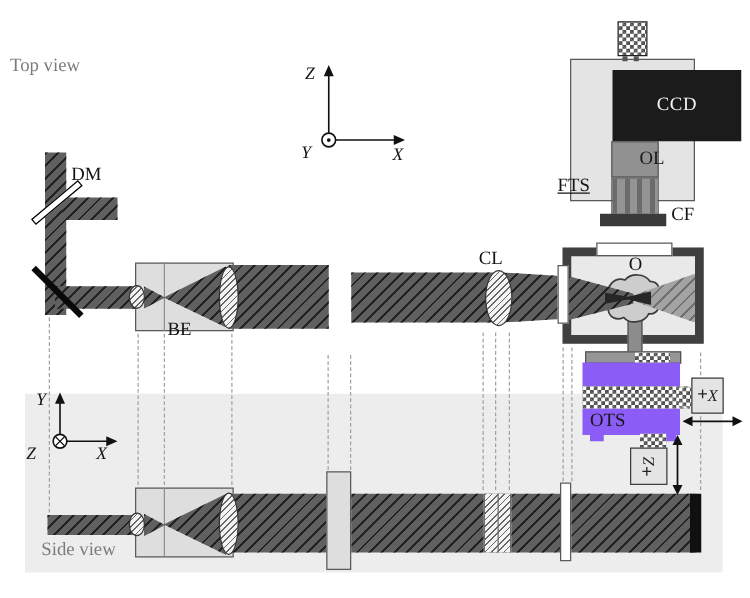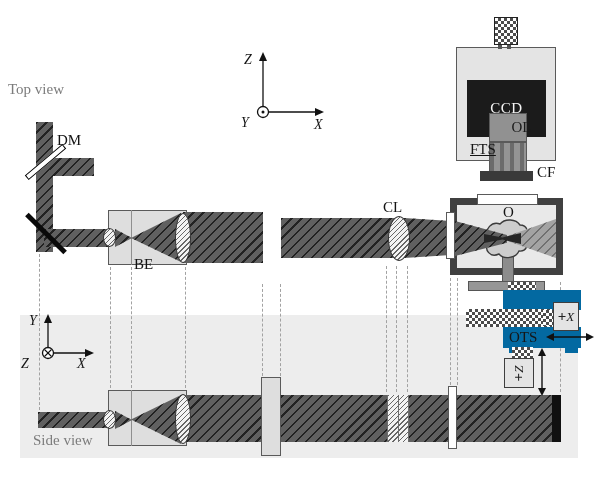--- a/index.html
+++ b/index.html
@@ -27,21 +27,21 @@
   .black-box .lbl{color:#f4f4f4;font-size:16px;letter-spacing:.5px;}
   .checker{
     background-color:#ffffff;
     background-image:
       linear-gradient(45deg,#4c4c4c 25%,transparent 25%,transparent 75%,#4c4c4c 75%),
       linear-gradient(45deg,#4c4c4c 25%,transparent 25%,transparent 75%,#4c4c4c 75%);
     background-position:0 0,3px 3px;background-size:6px 6px;
     box-sizing:border-box;
   }
   .dash-v{width:0;border-left:1px dashed #a2a2a2;}
-  .gray-body{background:#0369a1;box-sizing:border-box;margin-left:37px;}
+  .gray-body{background:#8b5cf6;box-sizing:border-box;}
   .motor-box{background:#e4e4e4;border:1.5px solid #3e3e3e;box-sizing:border-box;
     display:flex;align-items:center;justify-content:center;}
   .motor-box .sym{font-size:15px;font-weight:bold;color:#222;line-height:1;}
   .motor-box .axl{font-size:13px;font-style:italic;color:#222;line-height:1;}
   svg{display:block;}
 </style>
 </head>
 <body>
 
 <div id="stage">
@@ -54,21 +54,21 @@
   <div class="abs dash-v" style="left:185px;top:267px;height:121px;z-index:1;"></div>
   <div class="abs dash-v" style="left:262px;top:284px;height:92px;z-index:1;"></div>
   <div class="abs dash-v" style="left:280px;top:284px;height:92px;z-index:1;"></div>
   <div class="abs dash-v" style="left:386px;top:266px;height:126px;z-index:1;"></div>
   <div class="abs dash-v" style="left:396px;top:266px;height:126px;z-index:1;"></div>
   <div class="abs dash-v" style="left:407px;top:266px;height:126px;z-index:1;"></div>
   <div class="abs dash-v" style="left:450px;top:278px;height:107px;z-index:1;"></div>
   <div class="abs dash-v" style="left:457px;top:278px;height:107px;z-index:1;"></div>
   <div class="abs dash-v" style="left:560px;top:282px;height:110px;z-index:1;"></div>
 
-  <span class="abs lbl-gray" style="left:8px;top:45px;z-index:5;margin-top:36px;">Top view</span>
+  <span class="abs lbl-gray" style="left:8px;top:45px;z-index:5;">Top view</span>
 
 
   <div class="abs hatchD" style="left:36px;top:122px;width:17px;height:130px;z-index:2;"></div>
 
   <div class="abs" style="left:21px;top:159px;width:47px;height:4px;background:#ffffff;border:1.4px solid #000;
               transform:rotate(-40deg);transform-origin:center;z-index:3;"></div>
   <span class="abs lbl" style="left:57px;top:133px;z-index:5;">DM</span>
 
   <div class="abs hatchD" style="left:50px;top:158px;width:44px;height:18px;z-index:2;"></div>
 
@@ -147,32 +147,32 @@
     <line x1="8" y1="7" x2="8" y2="43" stroke="#111" stroke-width="1.4"></line>
     <polygon points="8,1 4,9 12,9" fill="#111"></polygon>
     <polygon points="8,49 4,41 12,41" fill="#111"></polygon>
   </svg>
 
   <div class="abs checker" style="left:494px;top:17px;width:24px;height:28px;border:1px solid #222;z-index:2;"></div>
   <div class="abs" style="left:498px;top:45px;width:4px;height:4px;background:#555;z-index:2;"></div>
   <div class="abs" style="left:507px;top:45px;width:4px;height:4px;background:#555;z-index:2;"></div>
 
   <div class="abs" style="left:456px;top:47px;width:100px;height:114px;background:#e4e4e4;border:1px solid #5a5a5a;box-sizing:border-box;z-index:1;"></div>
-  <div class="abs black-box" style="left:467px;top:56px;width:79px;height:57px;z-index:2;margin-top:24px;">
+  <div class="abs black-box" style="left:490px;top:56px;width:103px;height:57px;z-index:2;">
     <span class="lbl" style="font-size:15px;">CCD</span>
   </div>
   <div class="abs" style="left:489px;top:113px;width:38px;height:29px;background:#919191;border:1px solid #5a5a5a;box-sizing:border-box;
               display:flex;align-items:center;justify-content:center;z-index:2;">
     <span class="lbl" style="color:#1a1a1a;margin-left:27px;">OL</span>
   </div>
   <div class="abs" style="left:489px;top:142px;width:38px;height:30px;
               background:repeating-linear-gradient(90deg,#6b6b6b 0 4px,#949494 4px 10px);
               border:1px solid #5a5a5a;box-sizing:border-box;z-index:2;"></div>
   <div class="abs" style="left:480px;top:171px;width:53px;height:10px;background:#3a3a3a;z-index:3;"></div>
-  <span class="abs lbl" style="left:470px;top:142px;z-index:4;text-decoration:underline;">FTS</span>
+  <span class="abs lbl" style="left:446px;top:142px;z-index:4;text-decoration:underline;">FTS</span>
   <span class="abs lbl" style="left:537px;top:165px;z-index:4;">CF</span>
 
   <svg class="abs" style="left:230px;top:48px;z-index:4;" width="100" height="75" viewBox="0 0 100 75">
     <line x1="33" y1="64" x2="33" y2="10" stroke="#111" stroke-width="1.3"></line>
     <polygon points="33,4 29,13 37,13" fill="#111"></polygon>
     <line x1="33" y1="64" x2="88" y2="64" stroke="#111" stroke-width="1.3"></line>
     <polygon points="94,64 85,60 85,68" fill="#111"></polygon>
     <circle cx="33" cy="64" r="5.5" fill="#ffffff" stroke="#111" stroke-width="1.3"></circle>
     <circle cx="33" cy="64" r="1.5" fill="#111"></circle>
   </svg>

